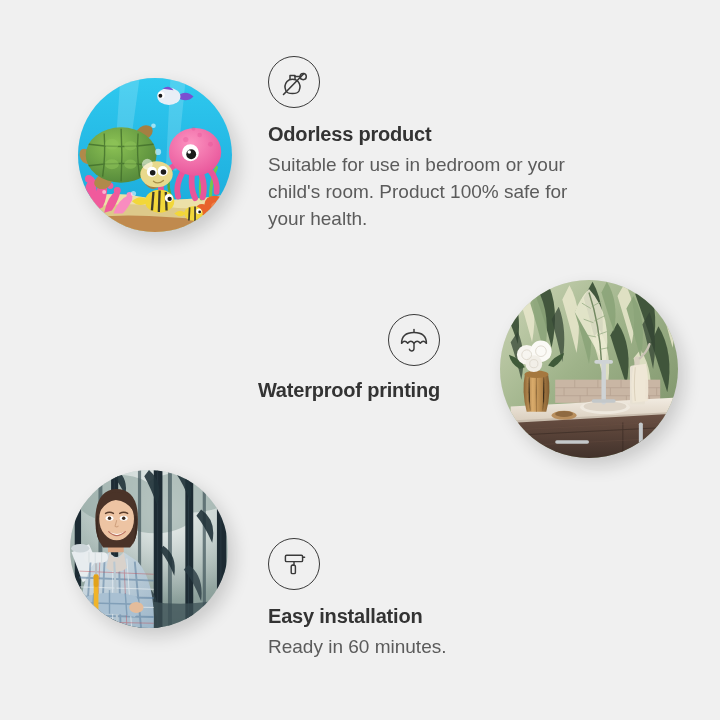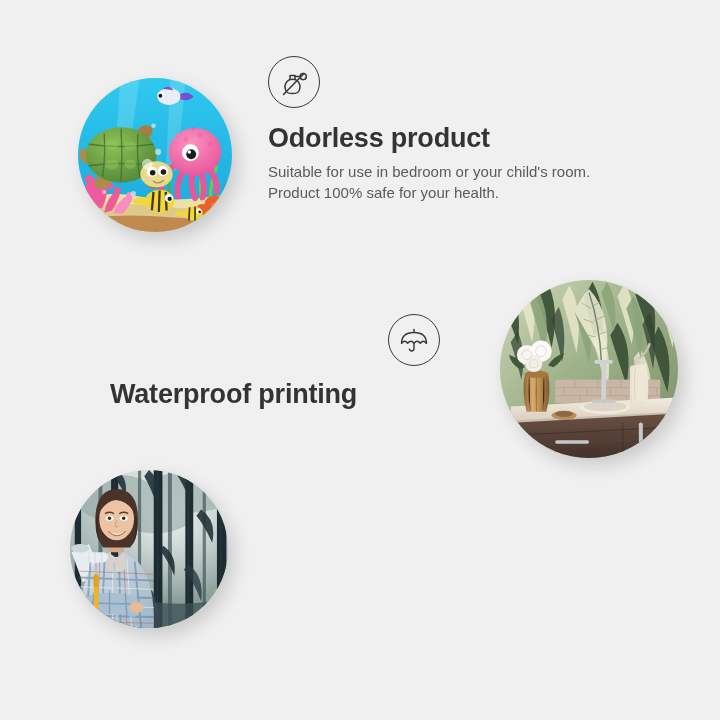--- a/index.html
+++ b/index.html
@@ -32,29 +32,29 @@
     overflow: hidden;
     box-shadow: 6px 8px 18px rgba(0,0,0,0.16);
     background: #ddd;
   }
   .photo-circle > svg { display: block; width: 100%; height: 100%; }
 
   
   .feature { position: absolute; }
   .feature-title {
     color: #333333;
-    font-size: 27px;
+    font-size: 20px;
     font-weight: bold;
     letter-spacing: -0.2px;
     line-height: 1.25;
     white-space: nowrap;
   }
   .feature-desc {
     color: #5b5b5b;
-    font-size: 15px;
+    font-size: 19px;
     line-height: 1.42;
     margin-top: 5px;
   }
 
   
   .icon-badge {
     width: 52px;
     height: 52px;
     border-radius: 50%;
     border: 1.6px solid #3a3a3a;
@@ -62,21 +62,21 @@
     align-items: center;
     justify-content: center;
   }
   .icon-badge svg { display: block; }
 
   
   #block-odorless { left: 268px; top: 56px; width: 340px; text-align: left; }
   #block-odorless .icon-badge { margin-bottom: 14px; }
 
   
-  #block-waterproof { left: 110px; top: 314px; width: 330px; text-align: left; }
+  #block-waterproof { left: 110px; top: 314px; width: 330px; text-align: right; }
   #block-waterproof .icon-badge { margin-left: auto; margin-bottom: 12px; }
 
   
   #block-easy { left: 268px; top: 538px; width: 330px; text-align: left; }
   #block-easy .icon-badge { margin-bottom: 14px; }
 
   
   #photo-ocean    { left: 78px;  top: 78px;  width: 154px; height: 154px; }
   #photo-bathroom { left: 500px; top: 280px; width: 178px; height: 178px; }
   #photo-forest   { left: 70px;  top: 470px; width: 158px; height: 158px; }
@@ -583,14 +583,32 @@
           <g stroke="#cfd6da" stroke-width="1" opacity="0.9">
             <path d="M24 104 V117"></path>
               <path d="M32 104 V117"></path>
               <path d="M40 104 V117"></path>
           </g>
         </g>
       </g>
     </svg>
   </div>
 
+  <div class="feature" id="block-easy">
+
+    <div class="icon-badge">
+      <svg width="32" height="32" viewBox="0 0 32 32" fill="none" stroke="#3a3a3a" stroke-width="1.45" stroke-linecap="round" stroke-linejoin="round">
+
+        <rect x="7.4" y="7.2" width="17.2" height="6.4" rx="1.2"></rect>
+
+        <path d="M16 13.6 L16 17.2 L14.2 17.2"></path>
+
+        <rect x="13.2" y="17.2" width="4.2" height="8.4" rx="1.2"></rect>
+
+        <path d="M24.6 9.2 L26.6 9.2"></path>
+      </svg>
+    </div>
+
+    <div class="feature-title">Easy installation</div>
+    <div class="feature-desc">Ready in 60 minutes.</div>
+  </div>
 
 </div>
 
 </body></html>

